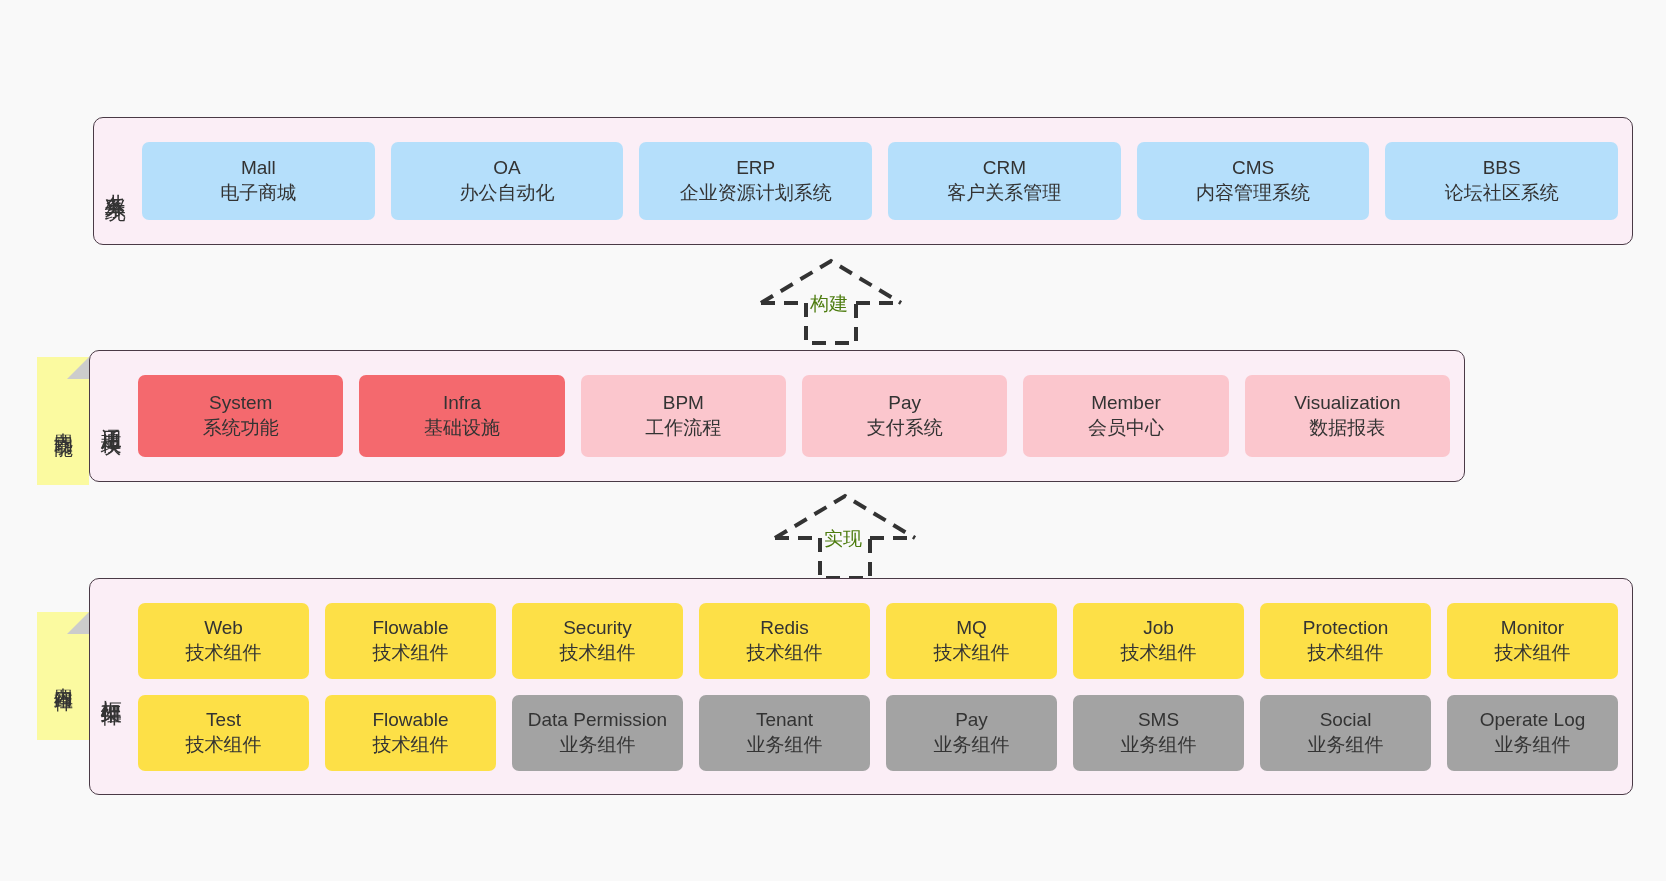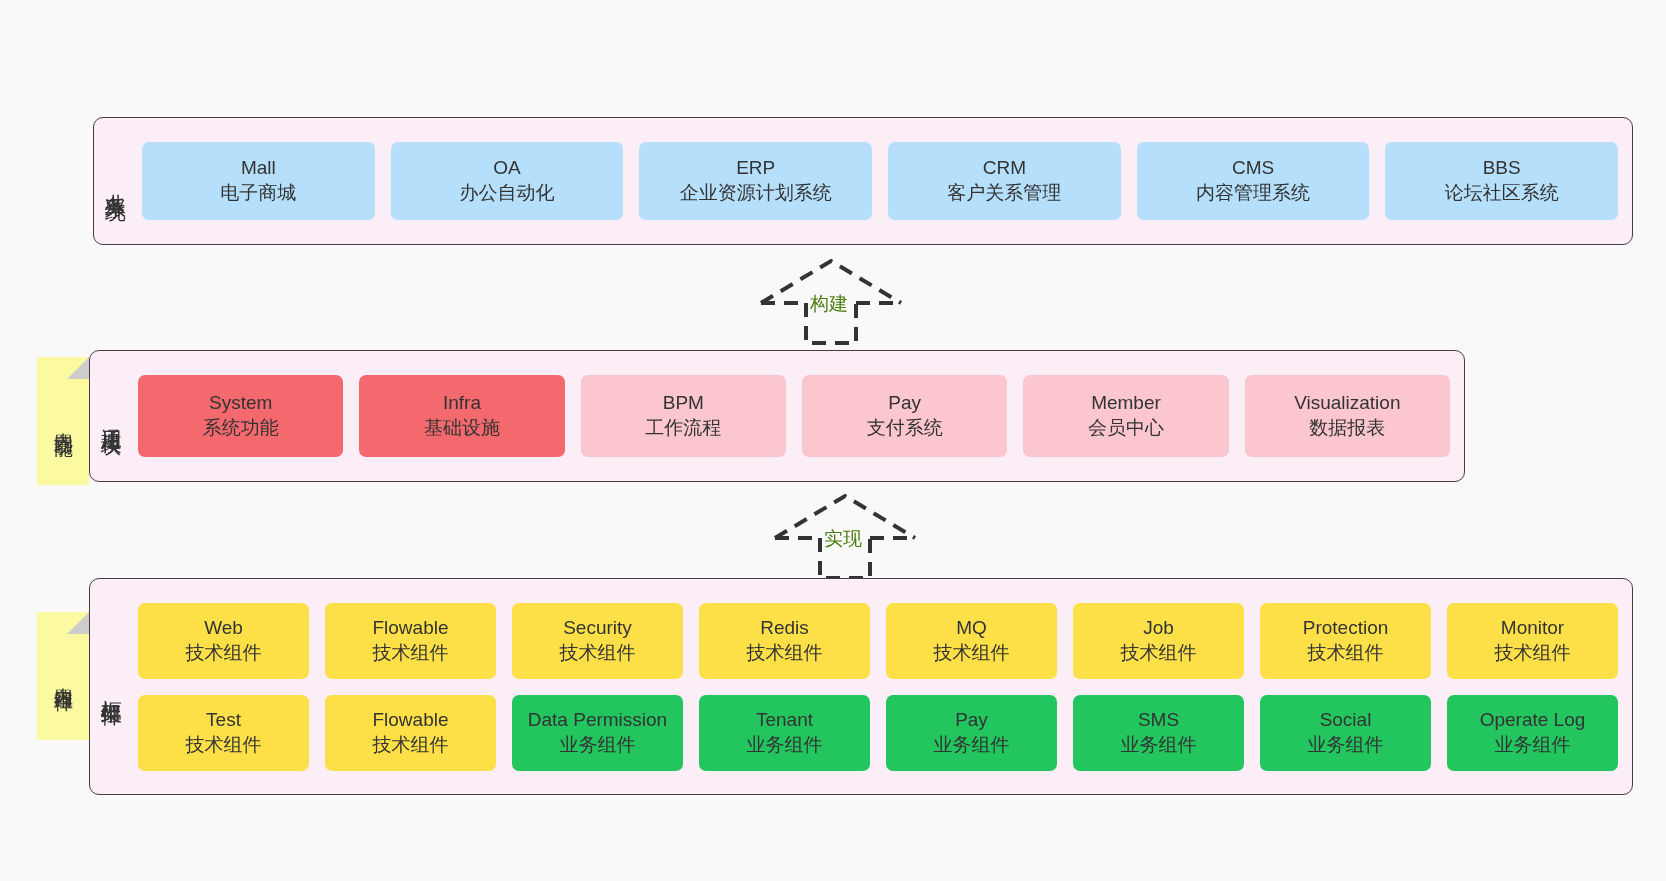--- a/index.html
+++ b/index.html
@@ -89,21 +89,21 @@
   .node.wrapped .l1 { white-space: normal; }
 
   .h-biz   { height: 78px; }
   .h-mod   { height: 82px; }
   .h-comp  { height: 76px; }
 
   .c-blue       { background: #b5dffb; }
   .c-red        { background: #f4696e; }
   .c-pink       { background: #fbc6cd; }
   .c-green      { background: #fde047; }
-  .c-lightgreen { background: #22c55e; }
+  .c-lightgreen { background: #a3a3a3; }
 
   
   .sticky {
     position: absolute;
     width: 52px;
     background: #fbfaa0;
     font-size: 19px;
     line-height: 1.2;
     color: #333;
     writing-mode: vertical-rl;

